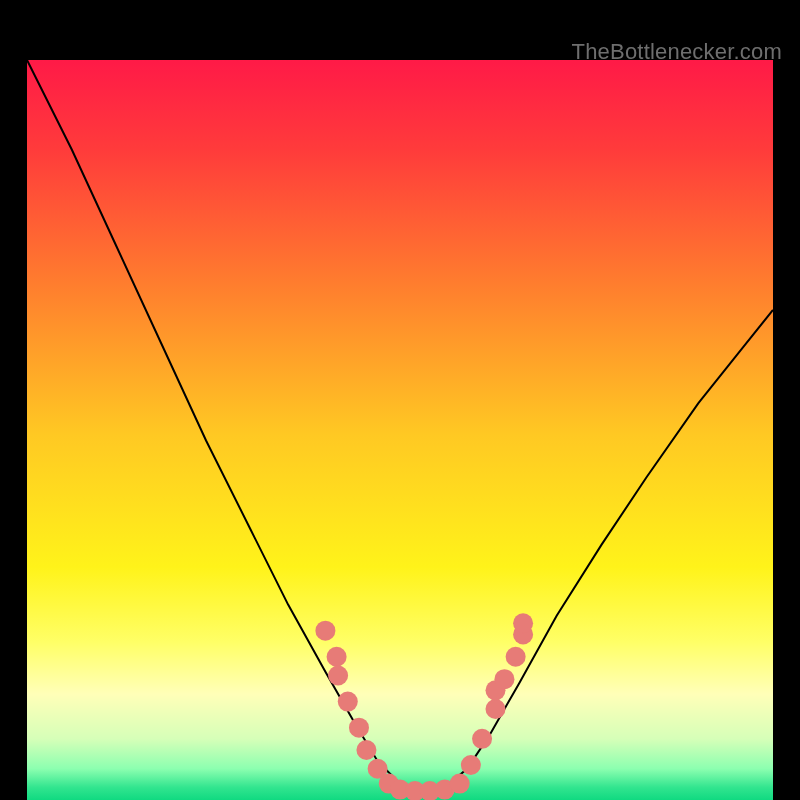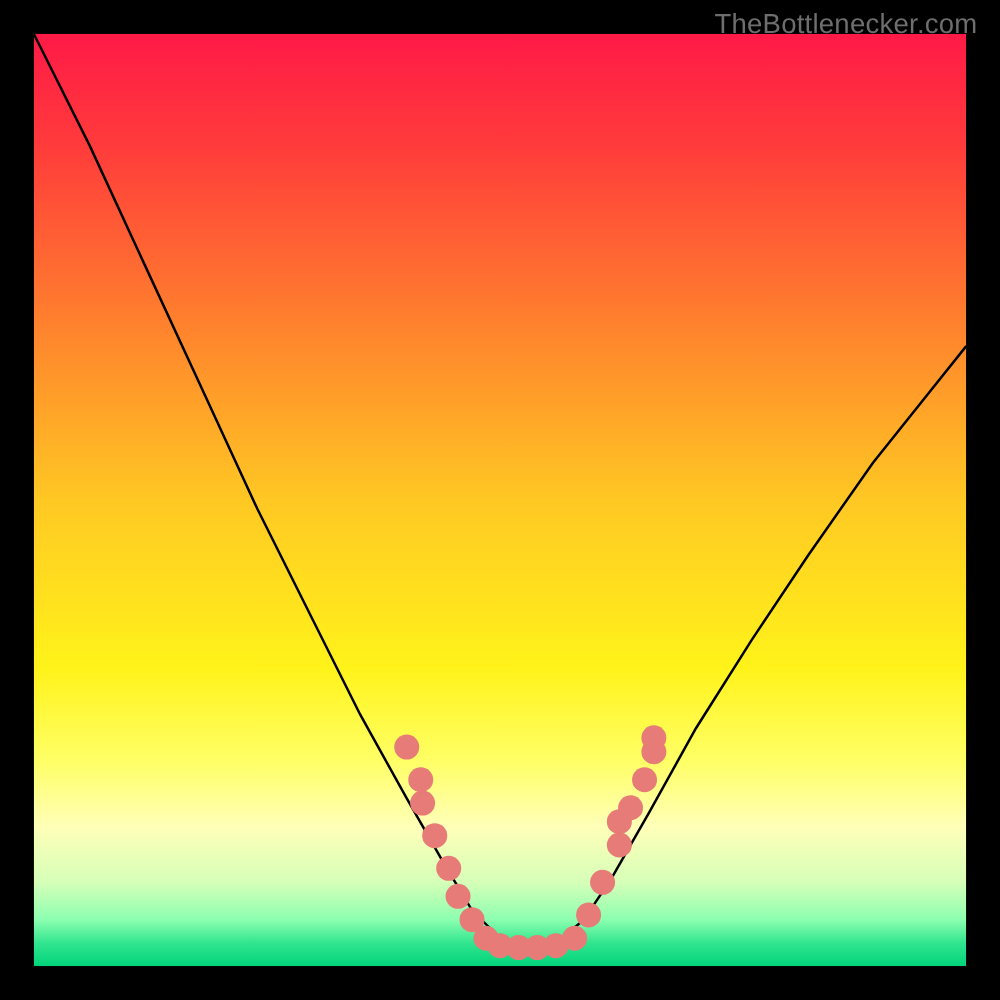--- a/index.html
+++ b/index.html
@@ -9,20 +9,21 @@
     height: 800px;
     overflow: hidden;
     background: #000;
     font-family: Arial, Helvetica, sans-serif;
   }
   .outer {
     width: 800px;
     height: 708px;
     background: #000;
     position: relative;
+    margin-top: 33px;
   }
   .attribution {
     position: absolute;
     top: 6px;
     right: 18px;
     color: #6e6e6e;
     font-size: 22px;
     font-weight: 400;
     letter-spacing: 0.2px;
     z-index: 5;

